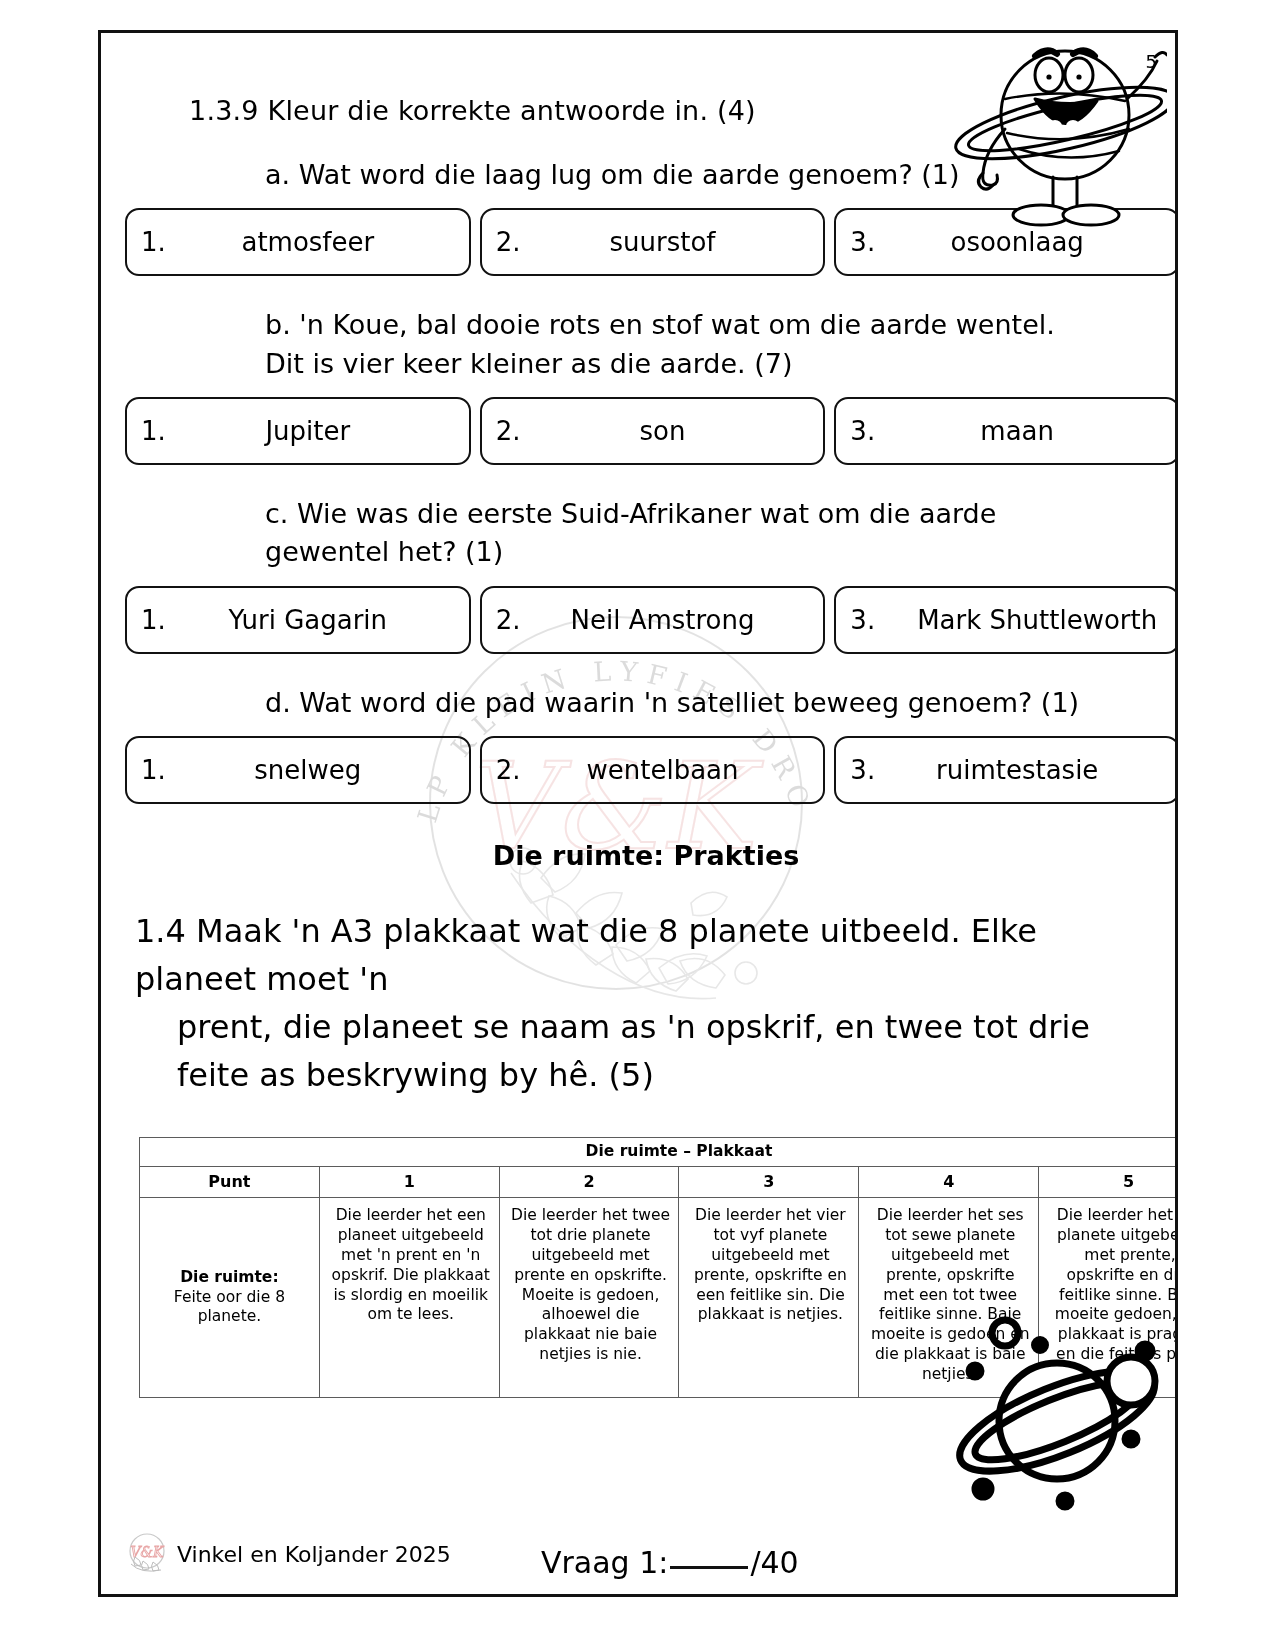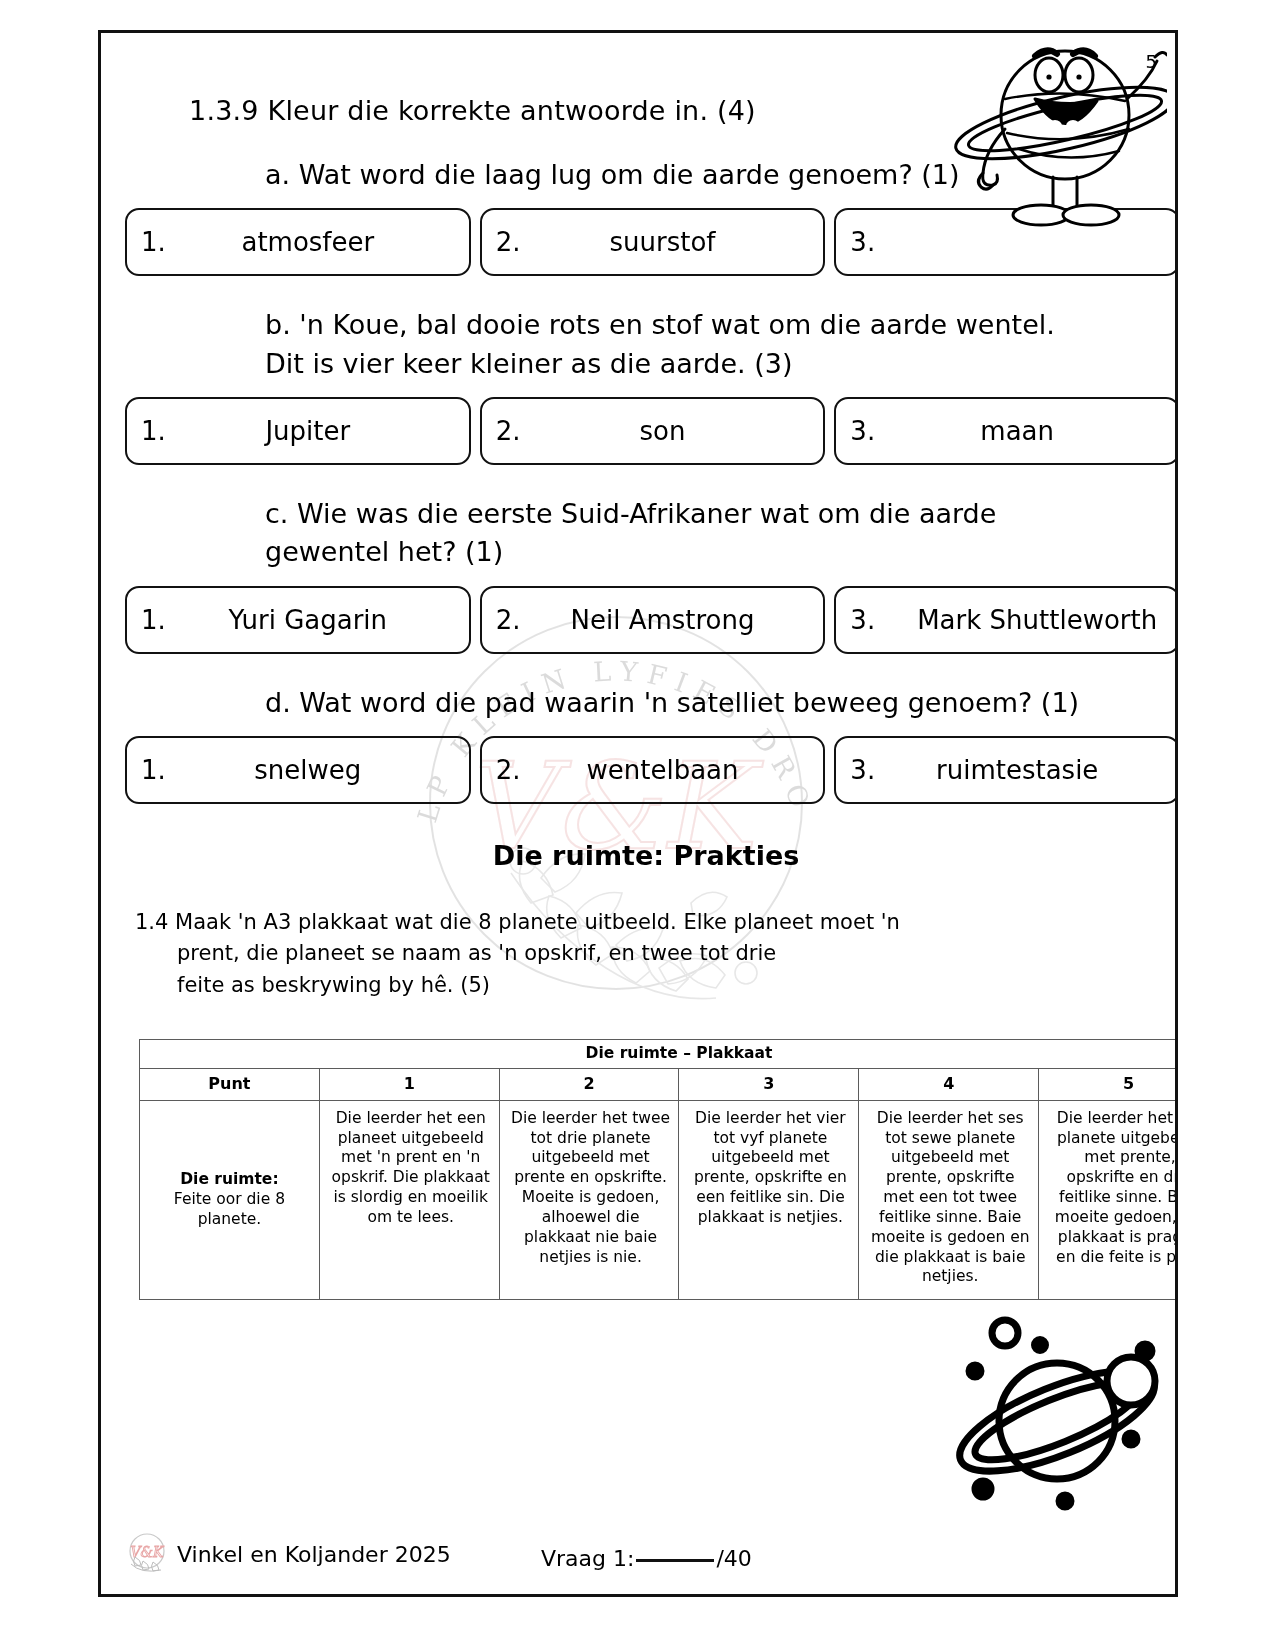--- a/index.html
+++ b/index.html
@@ -95,21 +95,21 @@
 
   
   .section-head {
     text-align: center;
     font-size: 27px;
     font-weight: 600;
     margin: 36px 0 0 0;
   }
 
   .q14 {
-    font-size: 21px;
+    font-size: 32px;
     margin: 36px 0 0 18px;
     line-height: 1.5;
     width: 1000px;
   }
   .q14 .l2 { display:block; margin-left: 42px; }
 
   
   .rubric {
     margin: 38px 0 0 22px;
     width: 1080px;
@@ -158,22 +158,22 @@
     gap: 6px;
   }
   .brand-logo { width: 48px; height: 48px; }
   .brand-text {
     font-size: 22px;
     font-family: "DejaVu Sans", sans-serif;
   }
   .score {
     position: absolute;
     left: 440px;
-    bottom: 11px;
-    font-size: 22px;
+    bottom: 2px;
+    font-size: 30px;
     white-space: nowrap;
   }
   .score .blank {
     display: inline-block;
     width: 78px;
     border-bottom: 3px solid #111;
     vertical-align: 4px;
     margin: 0 2px;
   }
 
@@ -283,24 +283,25 @@
       <div class="opt">
         <span class="num">1.</span>
         <span class="lbl">atmosfeer</span>
       </div>
       <div class="opt">
         <span class="num">2.</span>
         <span class="lbl">suurstof</span>
       </div>
       <div class="opt">
         <span class="num">3.</span>
-      </div>
-    </div>
-
-    <div class="q-sub">b. 'n Koue, bal dooie rots en stof wat om die aarde wentel. Dit is vier keer kleiner as die aarde. (3)</div>
+        <span class="lbl">osoonlaag</span>
+      </div>
+    </div>
+
+    <div class="q-sub">b. 'n Koue, bal dooie rots en stof wat om die aarde wentel. Dit is vier keer kleiner as die aarde. (7)</div>
     <div class="opt-row">
       <div class="opt">
         <span class="num">1.</span>
         <span class="lbl">Jupiter</span>
       </div>
       <div class="opt">
         <span class="num">2.</span>
         <span class="lbl">son</span>
       </div>
       <div class="opt">

